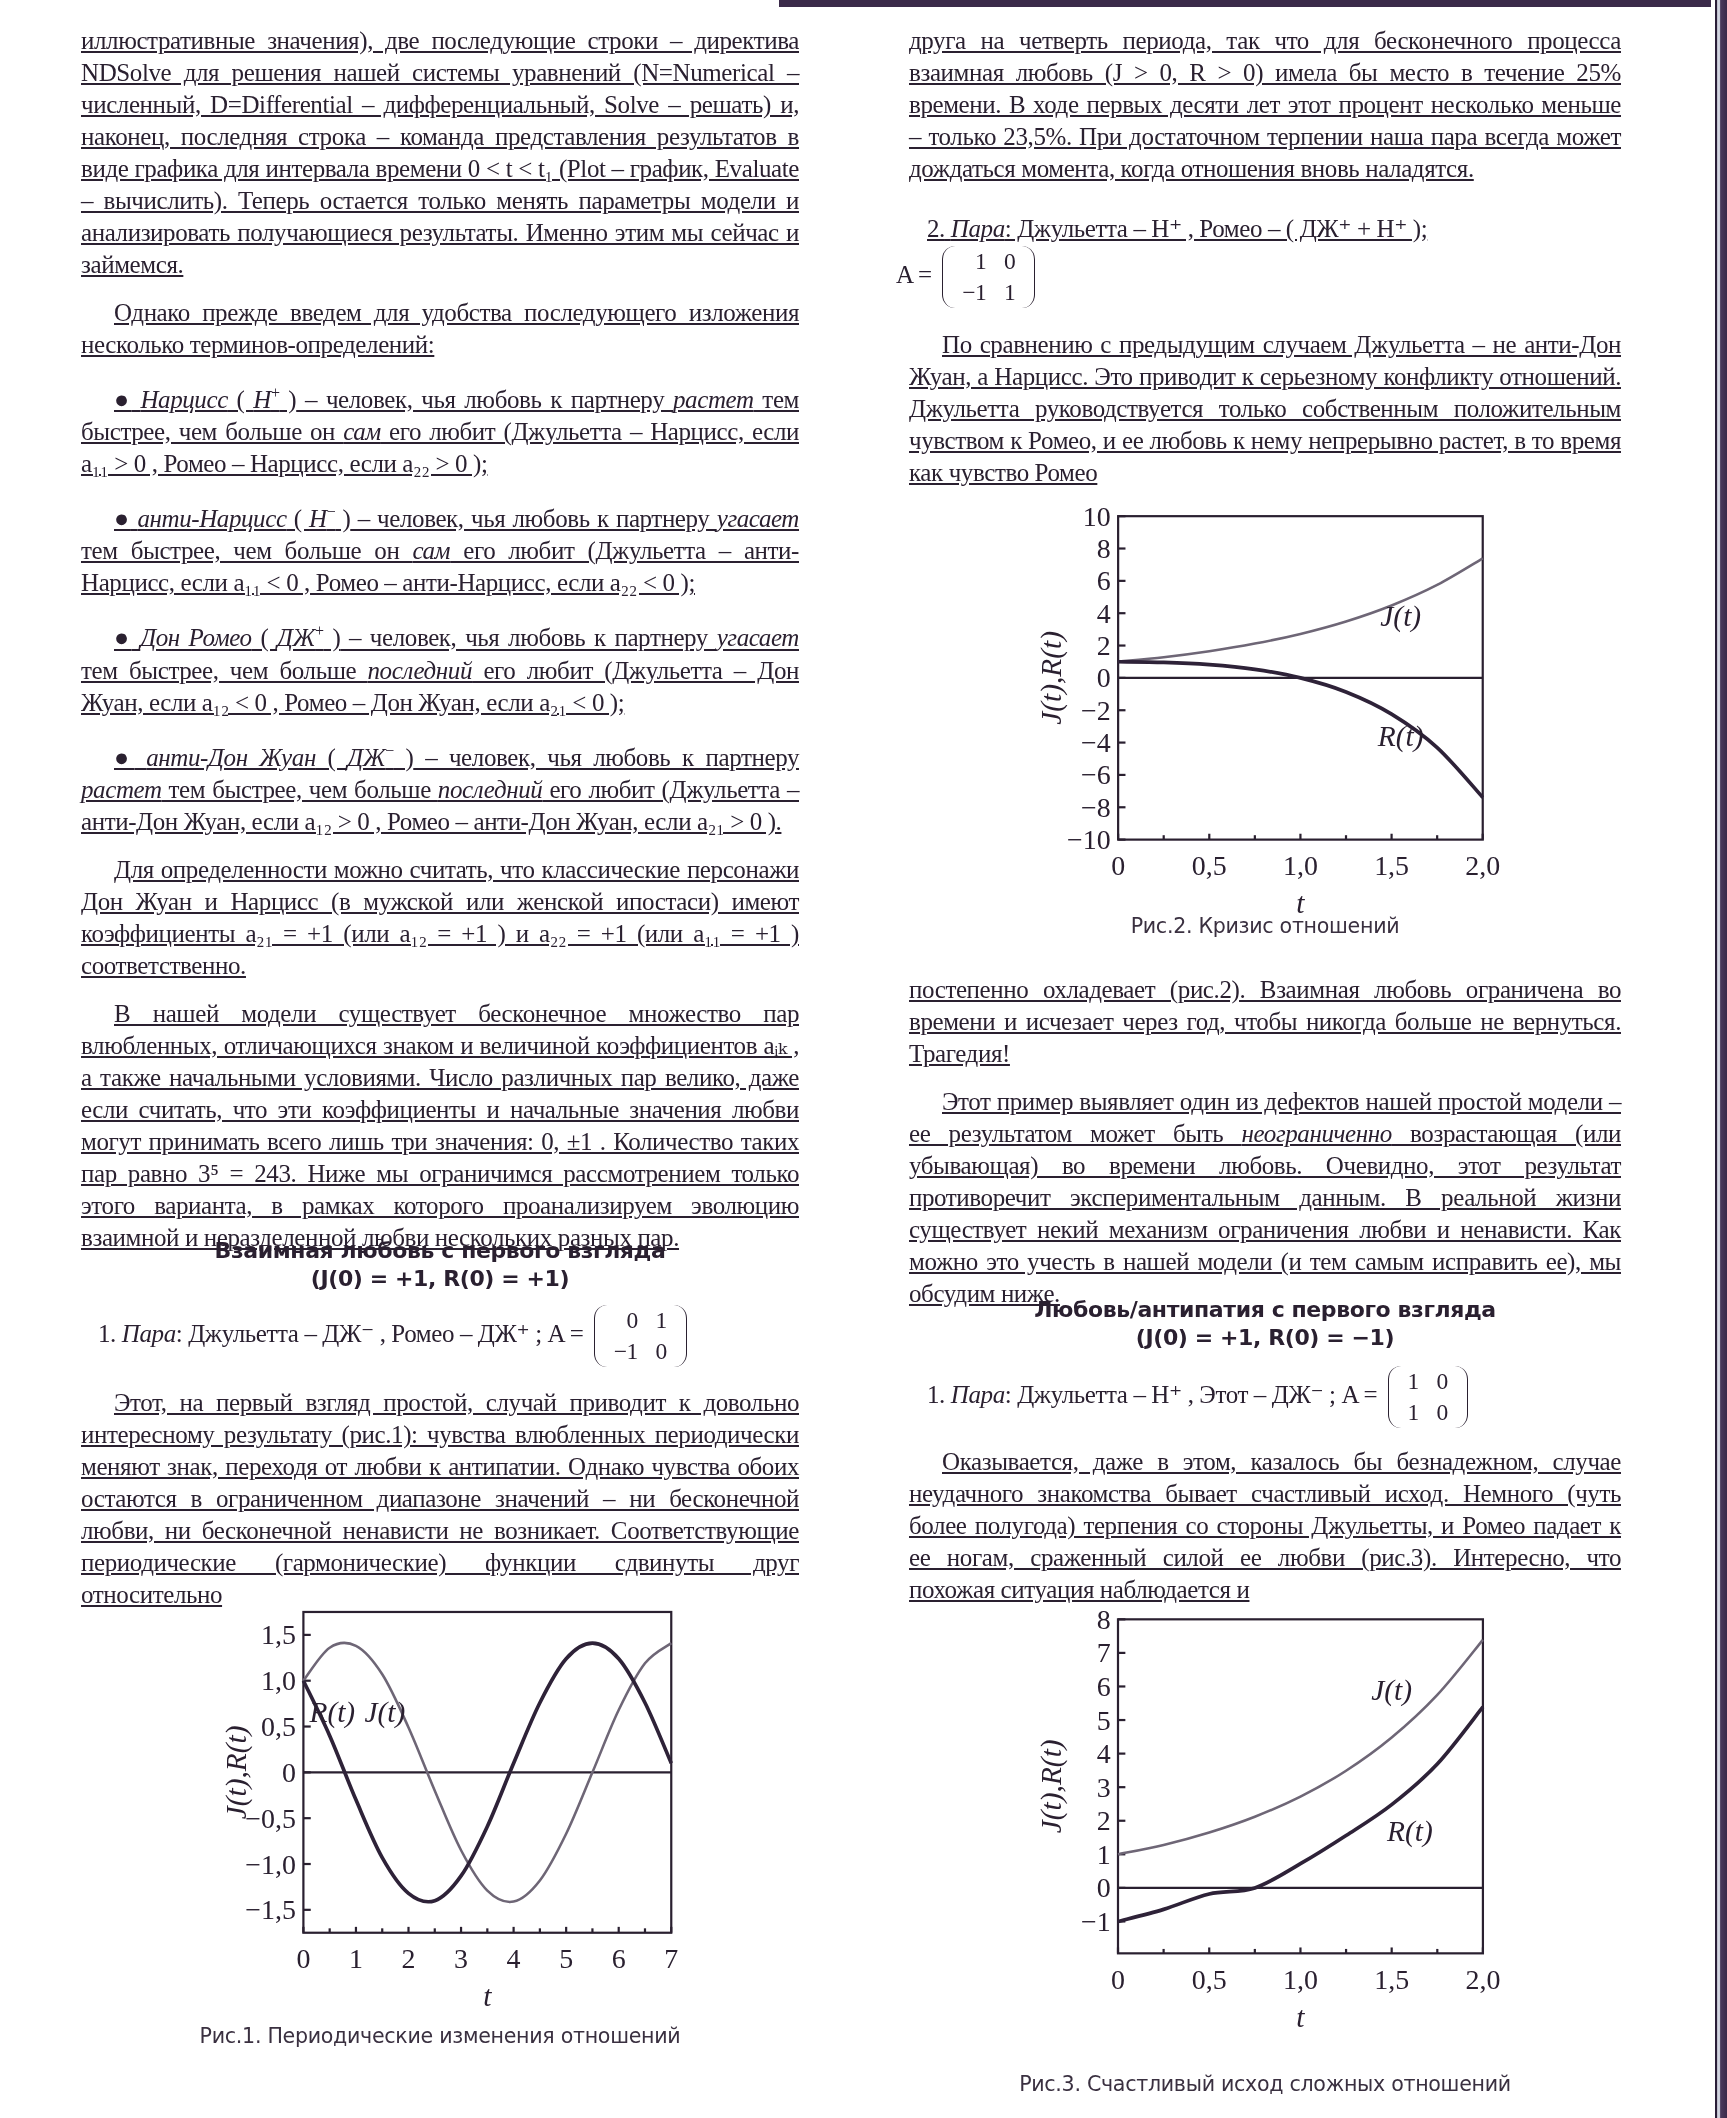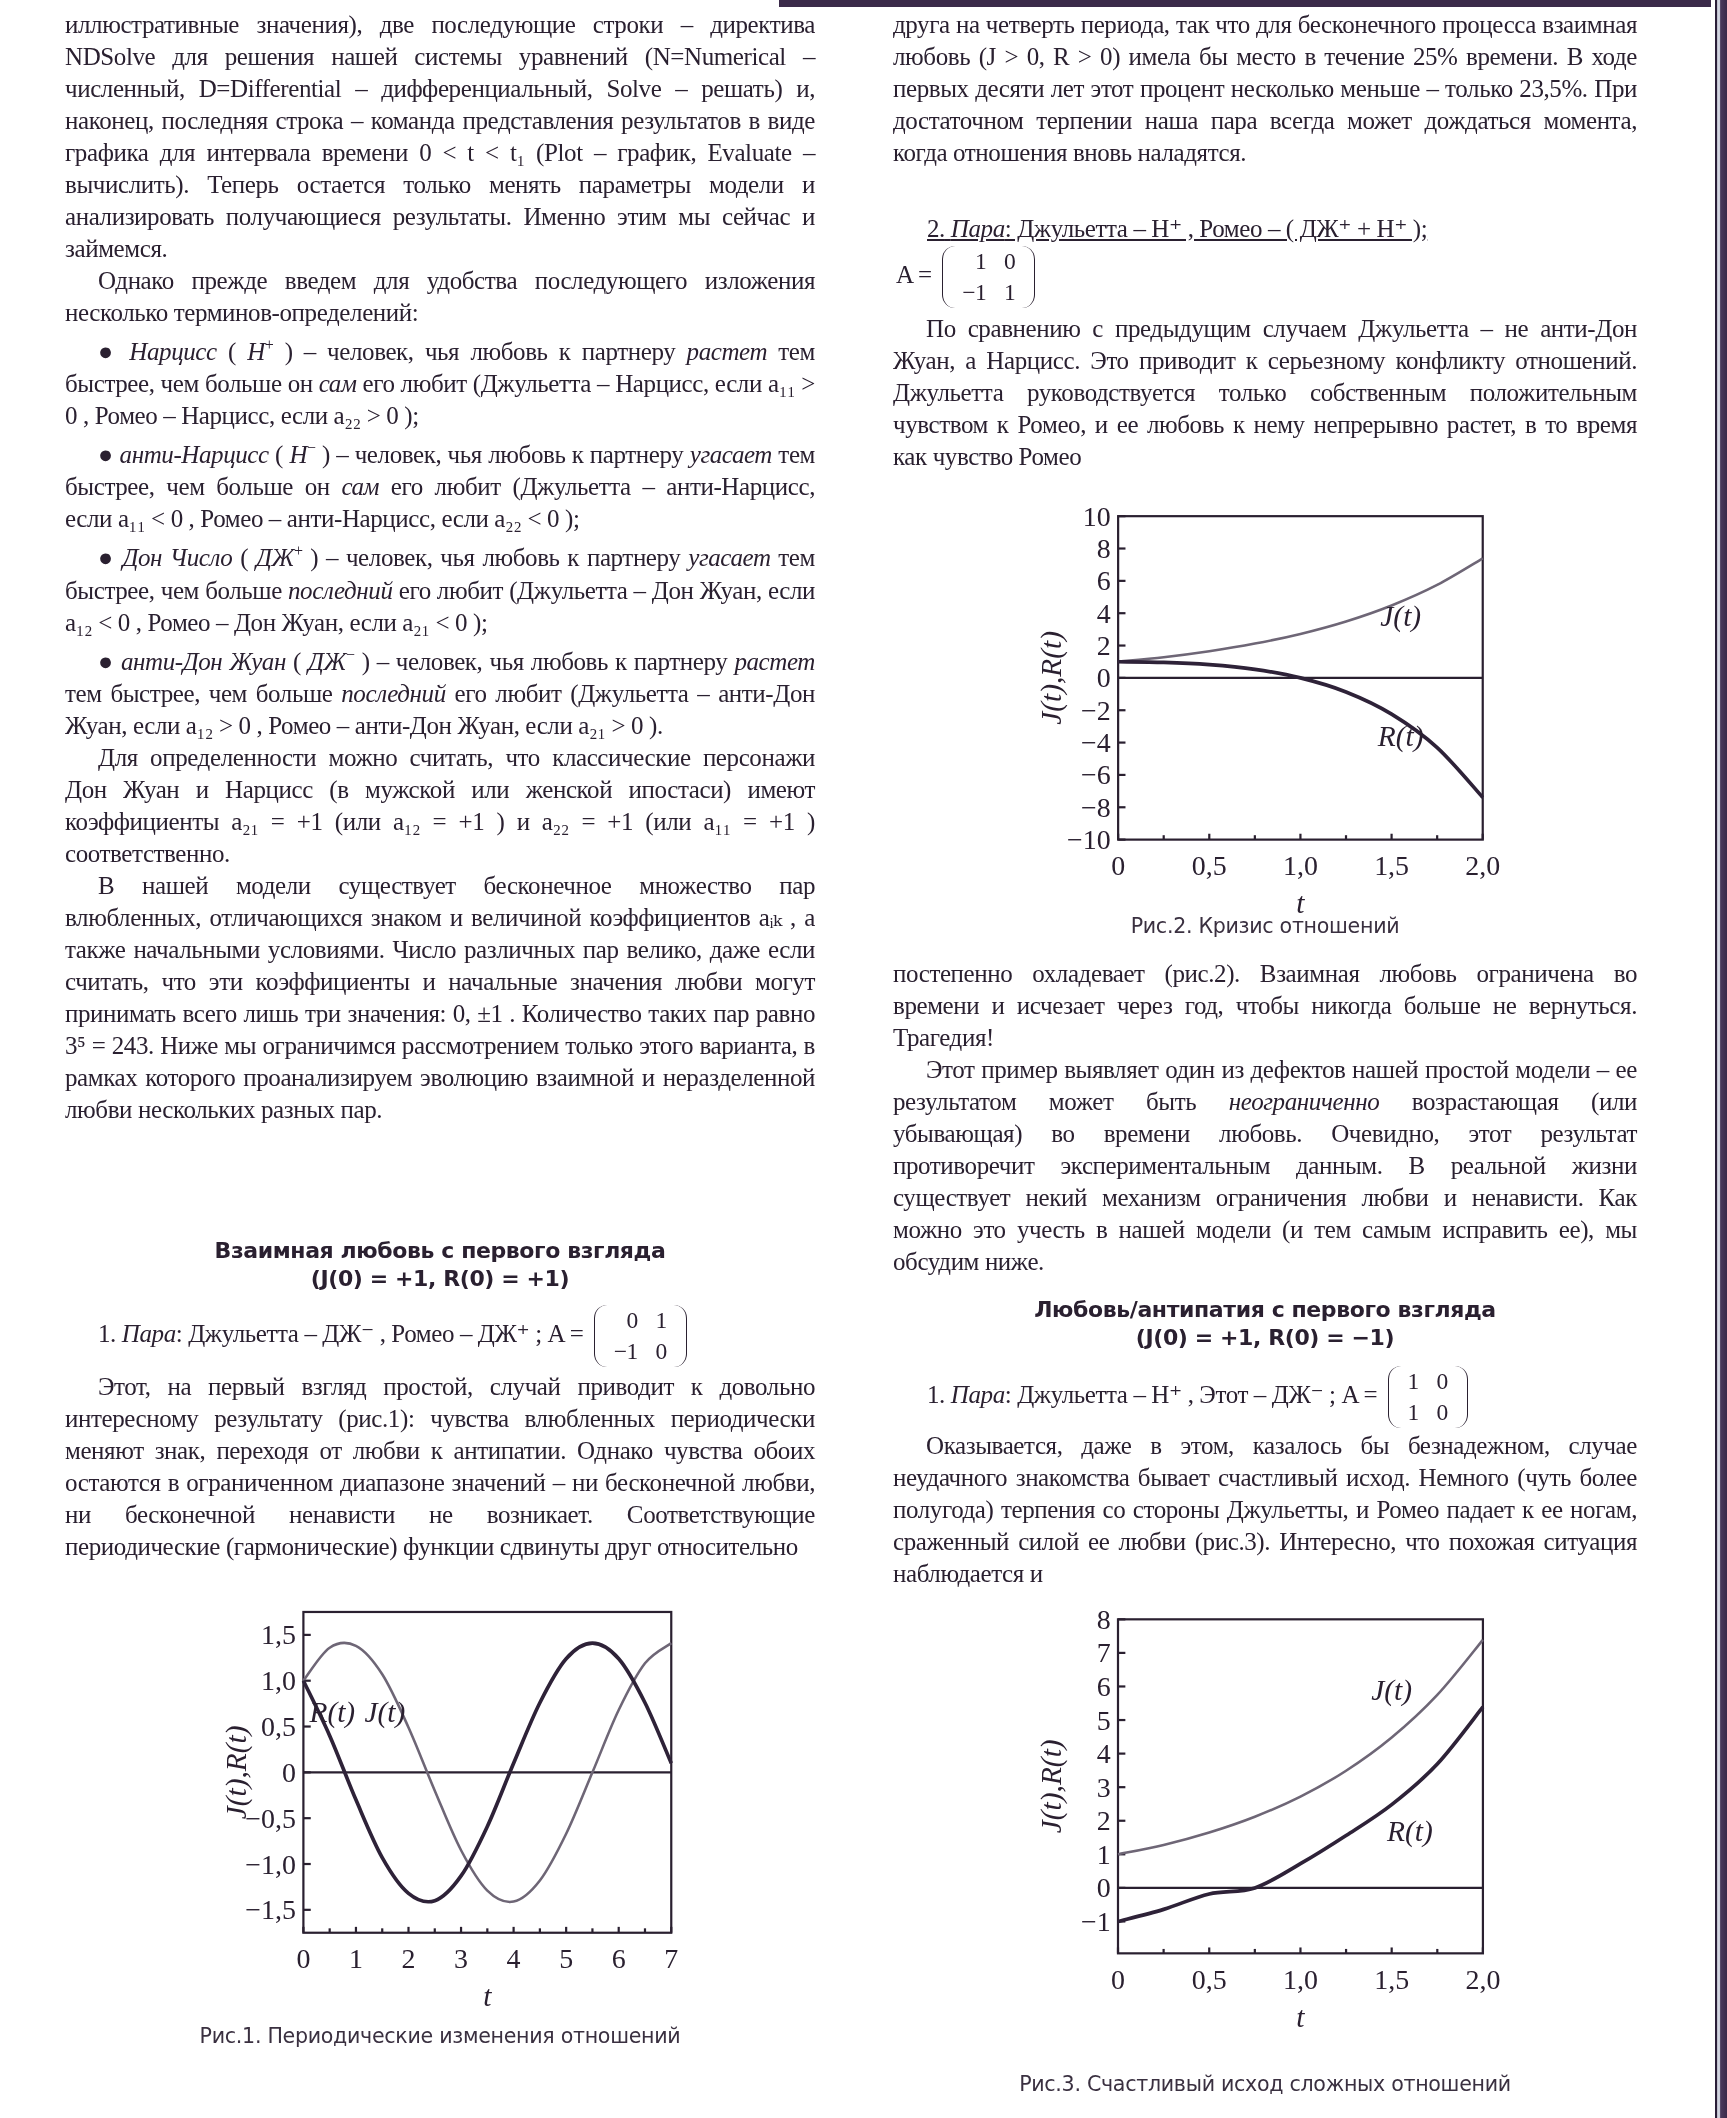--- a/index.html
+++ b/index.html
@@ -6,21 +6,21 @@
   body { width:1727px; height:2119px; position:relative; overflow:hidden;
          font-family:"Liberation Serif","DejaVu Serif",serif; color:#2a2030; }
   .topbar { position:absolute; left:779px; top:0; width:948px; height:6.6px;
             background:#3b2a4a; }
   .edge { position:absolute; right:0; top:0; width:16px; height:2119px;
           background:linear-gradient(90deg,#ffffff 0,#ffffff 3.7px,#2a1e38 4.4px,#2a1e38 5.9px,#d8dbe6 6.6px,#c9cbd9 8.8px,#4a3a5c 9.6px,#3b2a4a 16px); }
   .col { position:absolute; font-size:25px; line-height:32px; text-align:justify;
          letter-spacing:-0.4px; }
   .col.left { left:65px; width:750px; top:8.8px; }
   .col.right { left:893px; width:744px; top:8.8px; }
-  .p { margin:0; }
+  .p { margin:16px;text-decoration:underline; }
   .ind { text-indent:33px; }
   .it { font-style:italic; }
   .sup { font-size:16px; vertical-align:10.3px; }
   .heading { position:absolute; font-family:"DejaVu Sans","Liberation Sans",sans-serif;
              font-weight:bold; font-size:22px; line-height:28px; text-align:center; letter-spacing:-0.4px; }
   .caption { position:absolute; font-family:"DejaVu Sans","Liberation Sans",sans-serif;
              font-size:20.6px; color:#3a3040; text-align:center; letter-spacing:-0.3px; }
   .matrix { display:inline-block; vertical-align:middle; position:relative; padding:0 10.3px;
             border-left:1.5px solid #2a2030; border-right:1.5px solid #2a2030; border-radius:13.2px;
             line-height:31px; margin-left:4.4px; }
@@ -44,21 +44,21 @@
     <span class="it">Нарцисс</span>
     ( <span class="it">H</span><span class="sup">+</span> )<span> – человек, чья любовь к партнеру </span><span class="it">растет</span><span> тем быстрее, чем больше он </span><span class="it">сам</span><span> его любит (Джульетта – Нарцисс, если a₁₁ &gt; 0 , Ромео – Нарцисс, если a₂₂ &gt; 0 );</span>
   </p>
   <p class="p ind def">
     <span>●</span>
     <span class="it">анти-Нарцисс</span>
     ( <span class="it">H</span><span class="sup">−</span> )<span> – человек, чья любовь к партнеру </span><span class="it">угасает</span><span> тем быстрее, чем больше он </span><span class="it">сам</span><span> его любит (Джульетта – анти-Нарцисс, если a₁₁ &lt; 0 , Ромео – анти-Нарцисс, если a₂₂ &lt; 0 );</span>
   </p>
   <p class="p ind def">
     <span>●</span>
-    <span class="it">Дон Число</span>
+    <span class="it">Дон Ромео</span>
     ( <span class="it">ДЖ</span><span class="sup">+</span> )<span> – человек, чья любовь к партнеру </span><span class="it">угасает</span><span> тем быстрее, чем больше </span><span class="it">последний</span><span> его любит (Джульетта – Дон Жуан, если a₁₂ &lt; 0 , Ромео – Дон Жуан, если a₂₁ &lt; 0 );</span>
   </p>
   <p class="p ind def">
     <span>●</span>
     <span class="it">анти-Дон Жуан</span>
     ( <span class="it">ДЖ</span><span class="sup">−</span> )<span> – человек, чья любовь к партнеру </span><span class="it">растет</span><span> тем быстрее, чем больше </span><span class="it">последний</span><span> его любит (Джульетта – анти-Дон Жуан, если a₁₂ &gt; 0 , Ромео – анти-Дон Жуан, если a₂₁ &gt; 0 ).</span>
   </p>
 
   <p class="p ind">Для определенности можно считать, что классические персонажи Дон Жуан и Нарцисс (в мужской или женской ипостаси) имеют коэффициенты a₂₁ = +1 (или a₁₂ = +1 ) и a₂₂ = +1 (или a₁₁ = +1 ) соответственно.</p>
   <p class="p ind">В нашей модели существует бесконечное множество пар влюбленных, отличающихся знаком и величиной коэффициентов aᵢₖ , а также начальными условиями. Число различных пар велико, даже если считать, что эти коэффициенты и начальные значения любви могут принимать всего лишь три значения: 0, ±1 . Количество таких пар равно 3⁵ = 243. Ниже мы ограничимся рассмотрением только этого варианта, в рамках которого проанализируем эволюцию взаимной и неразделенной любви нескольких разных пар.</p>

